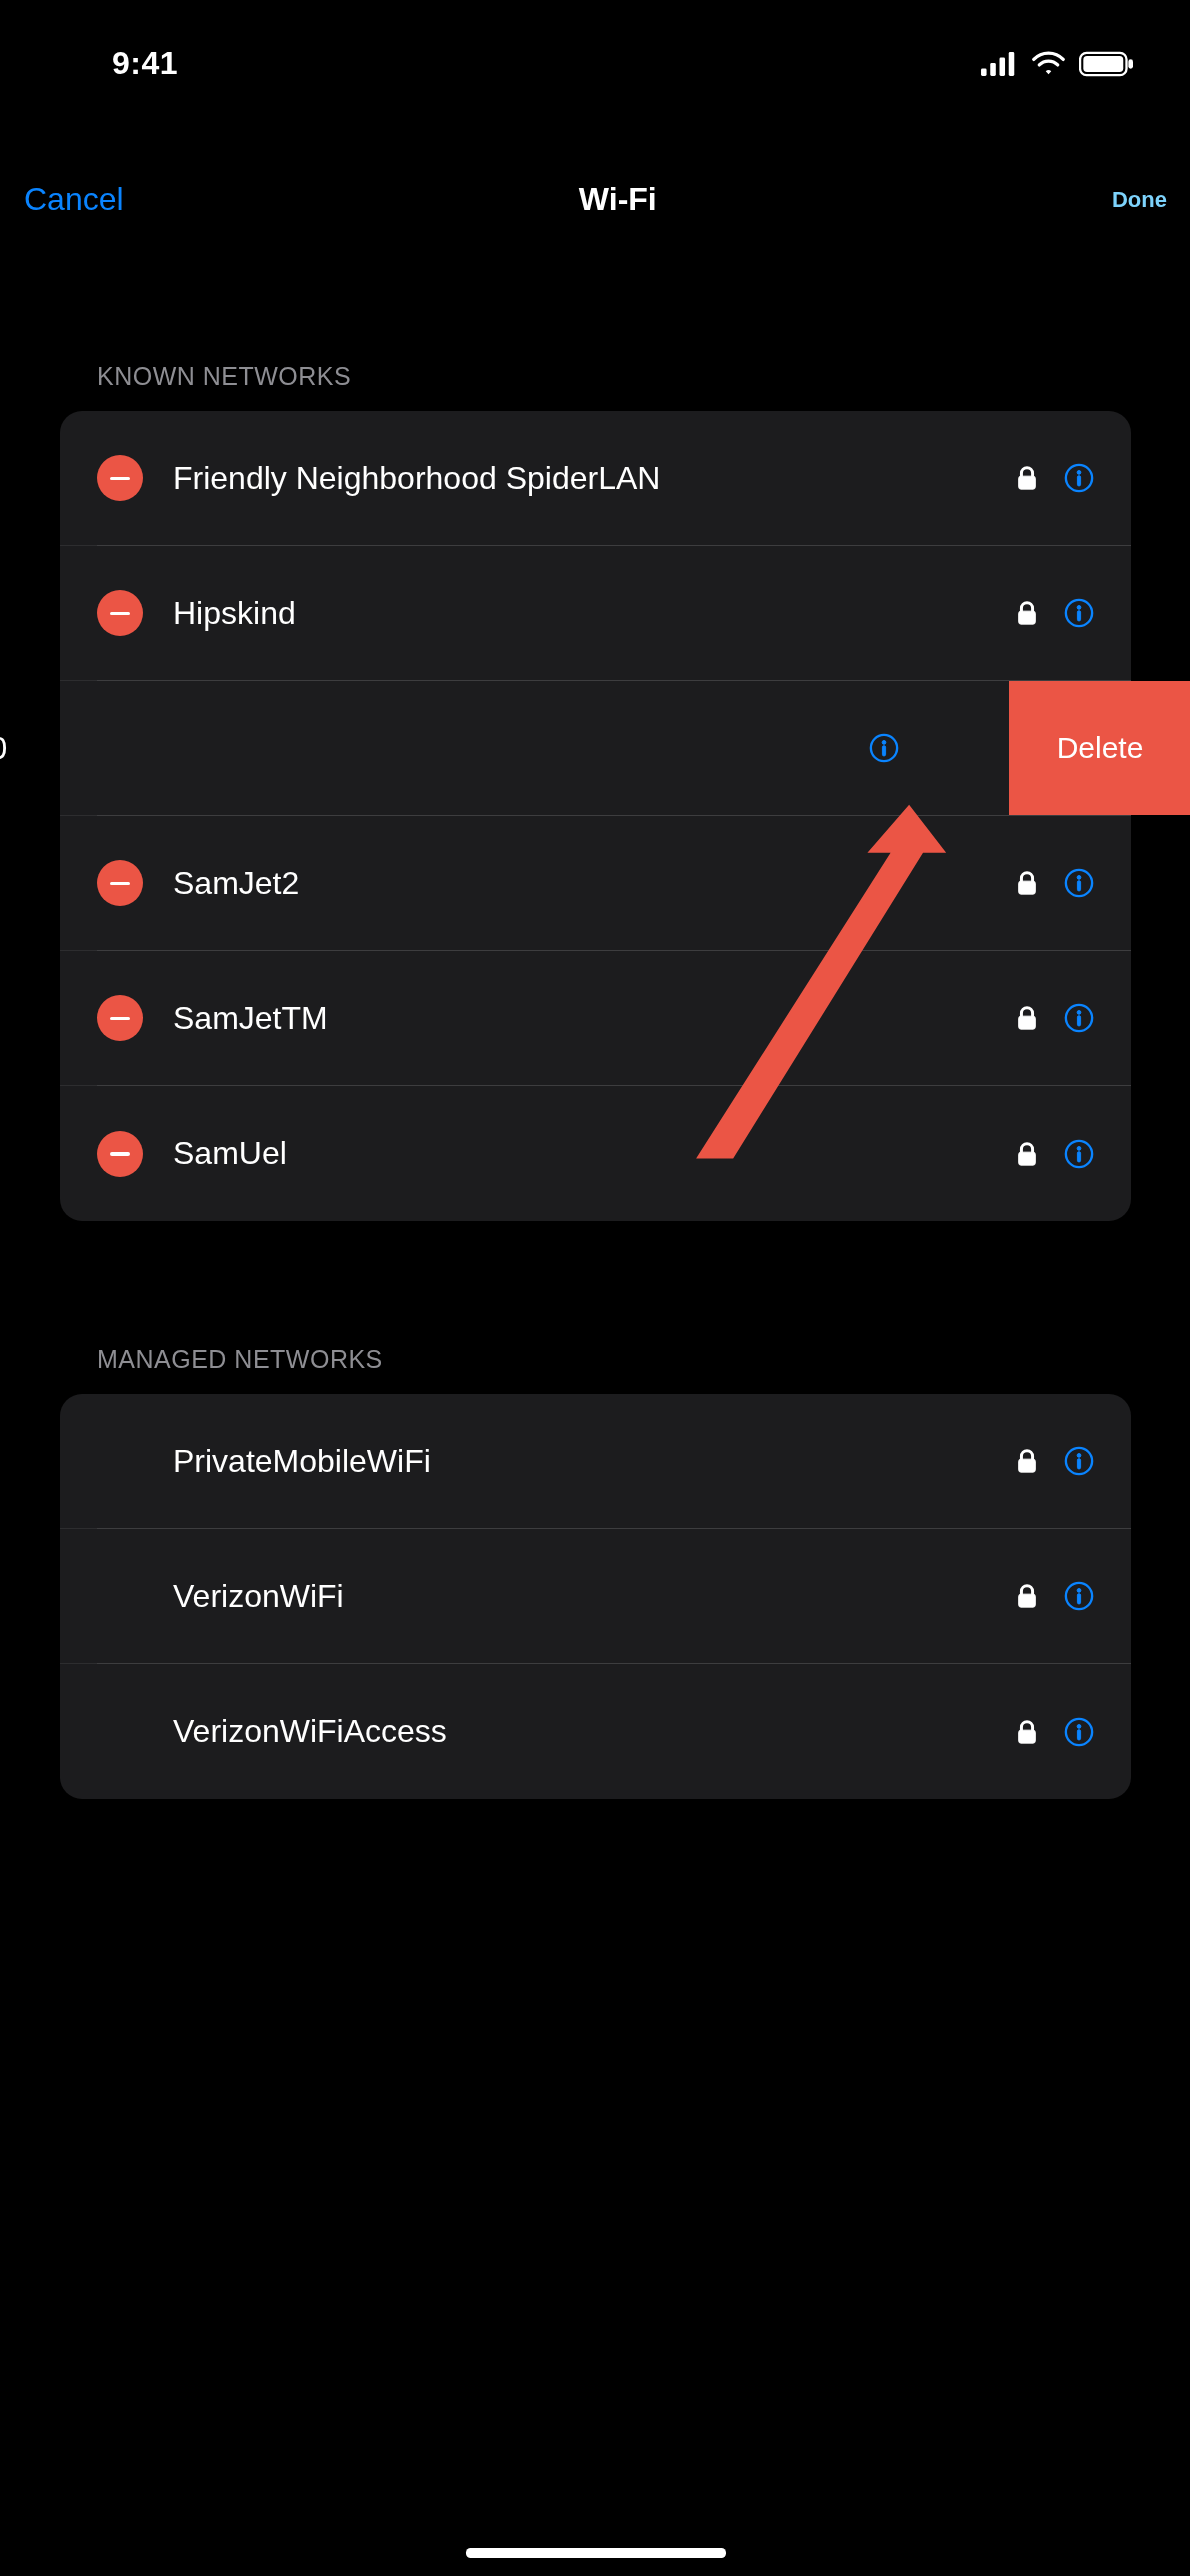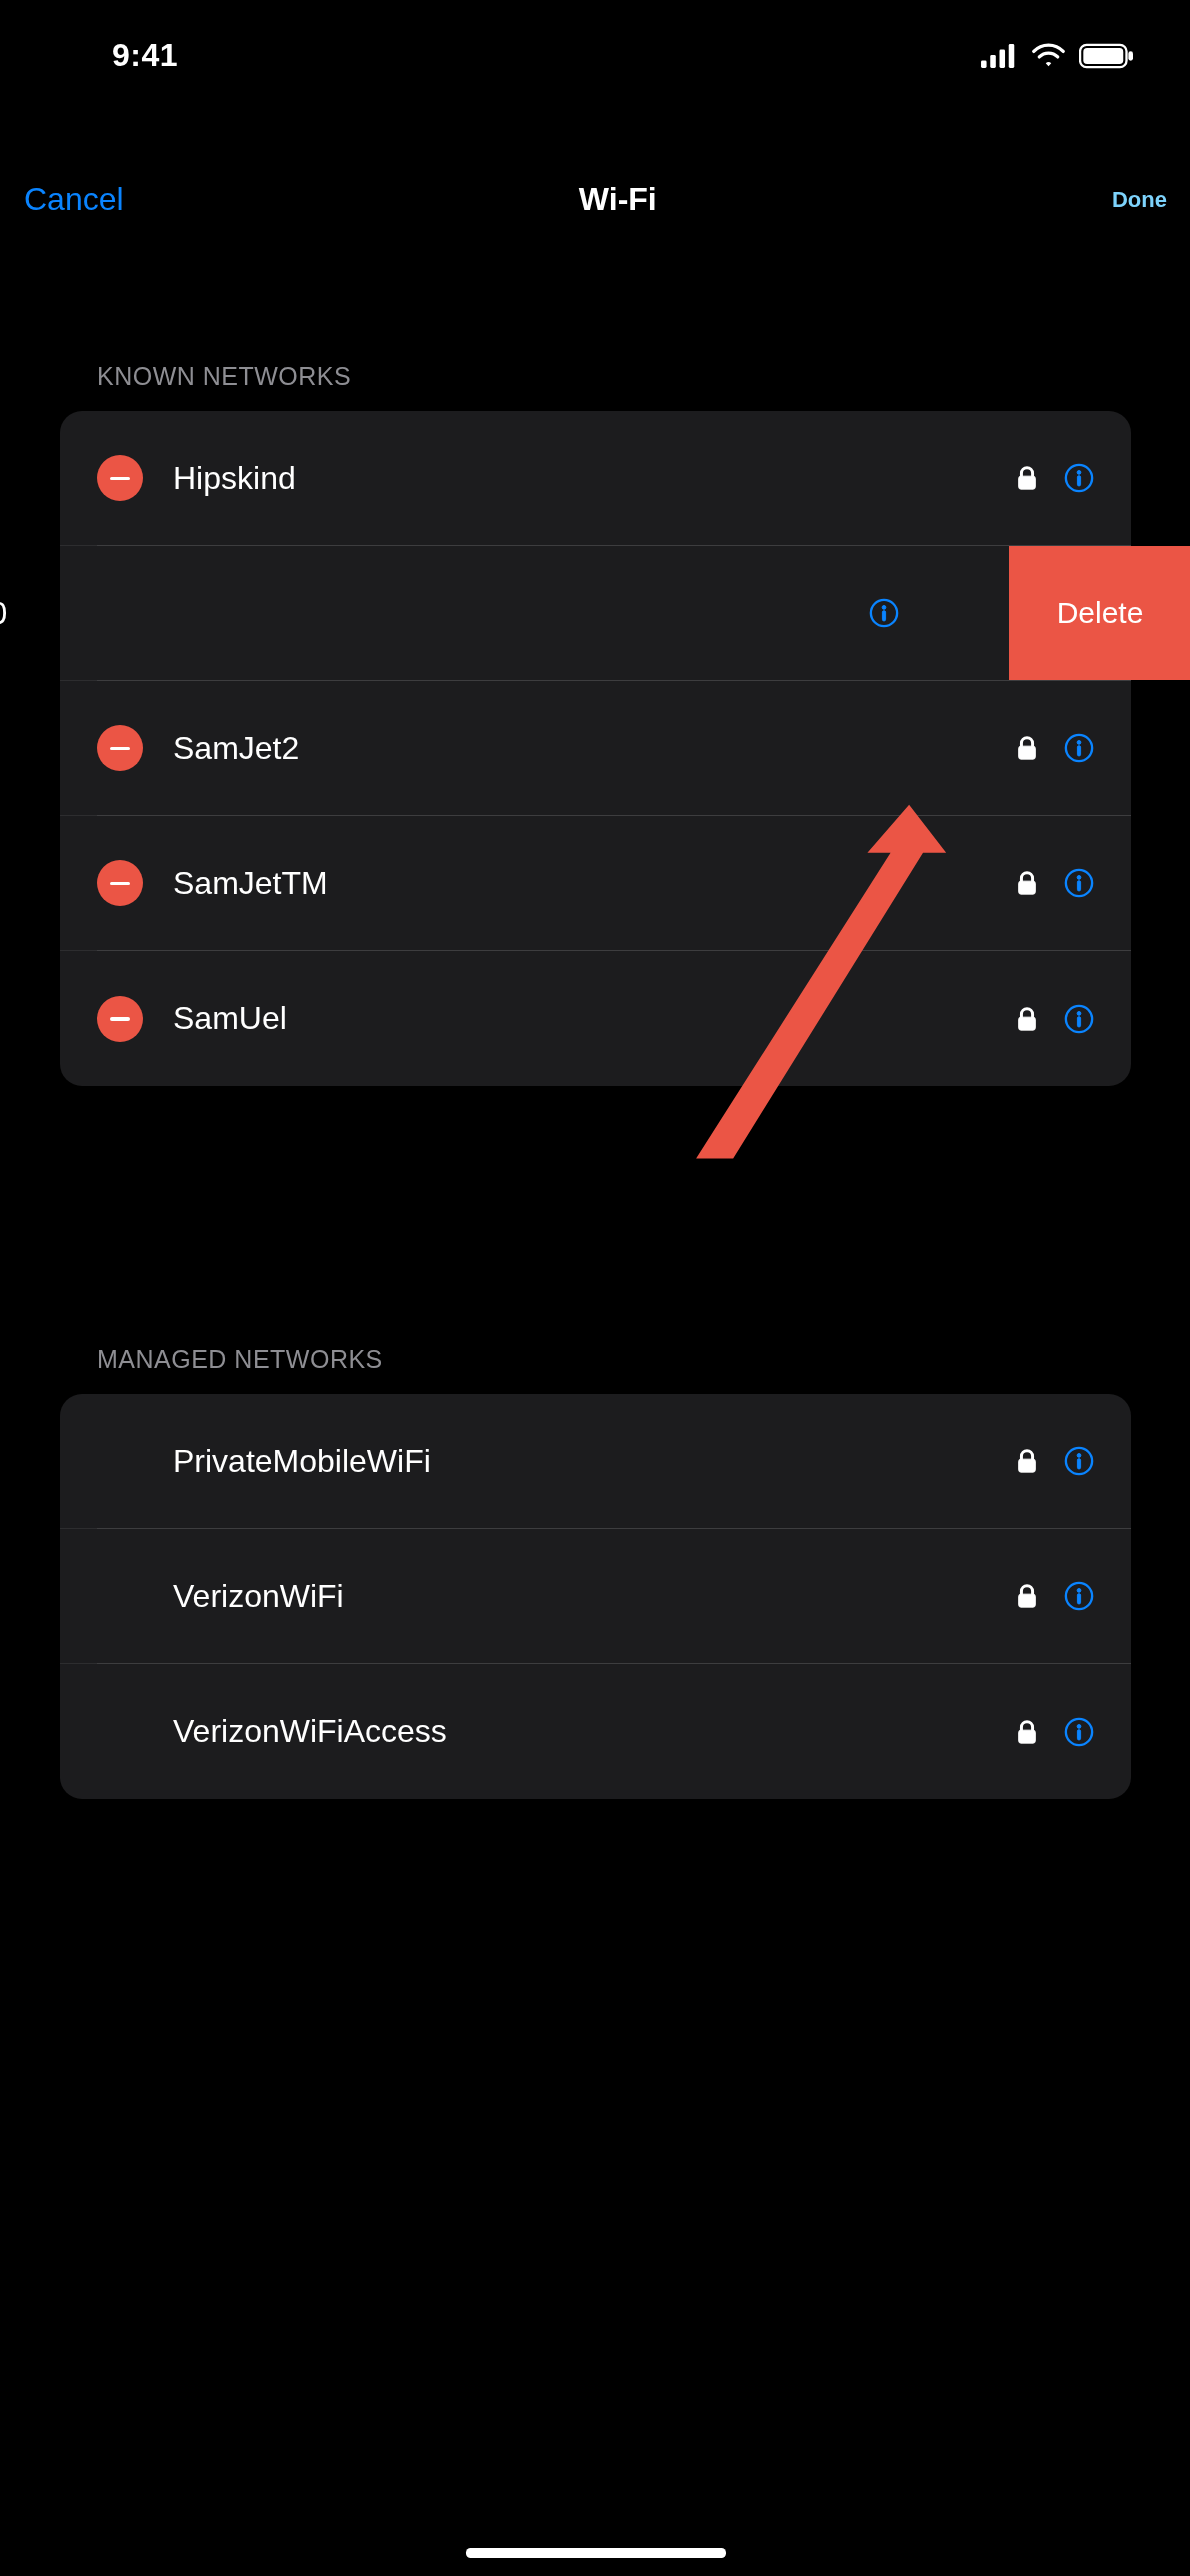--- a/index.html
+++ b/index.html
@@ -8,21 +8,21 @@
     background: #000;
     font-family: -apple-system, "SF Pro Text", "Helvetica Neue", Arial, sans-serif;
     color: #fff;
     position: relative;
     overflow: hidden;
   }
 
   
   .status-bar {
     position: absolute;
-    top: 0; left: 0; right: 0;
+    top: 8px; left: 0; right: 0;
     height: 111px;
     display: flex;
     align-items: center;
     justify-content: space-between;
     padding: 0 56px;
     gap: 42px;
   }
   .status-time {
     font-size: 32px;
     font-weight: 600;
@@ -213,20 +213,38 @@
   <span class="nav-left">Cancel</span>
   <span class="nav-title">Wi-Fi</span>
   <span class="nav-right">Done</span>
 </div>
 
 <div class="section known">
   <div class="section-header">KNOWN NETWORKS</div>
 
   <div class="group">
 
+    <div class="row">
+      <span class="minus-btn">
+          <span class="bar"></span>
+        </span>
+      <span class="net-name">Friendly Neighborhood SpiderLAN</span>
+      <span class="row-icons">
+        <span class="lock-ico">
+          <svg width="26" height="26" viewBox="0 0 28 28" fill="#fff" stroke="#fff">
+              <use href="#lock-shape"></use>
+            </svg>
+        </span>
+        <span class="info-ico">
+          <svg width="30" height="30" viewBox="0 0 32 32" fill="#0a84ff" stroke="#0a84ff">
+              <use href="#info-shape"></use>
+            </svg>
+        </span>
+      </span>
+    </div>
 
     <div class="row">
       <span class="minus-btn">
           <span class="bar"></span>
         </span>
       <span class="net-name">Hipskind</span>
       <span class="row-icons">
         <span class="lock-ico">
           <svg width="26" height="26" viewBox="0 0 28 28" fill="#fff" stroke="#fff">
               <use href="#lock-shape"></use>

